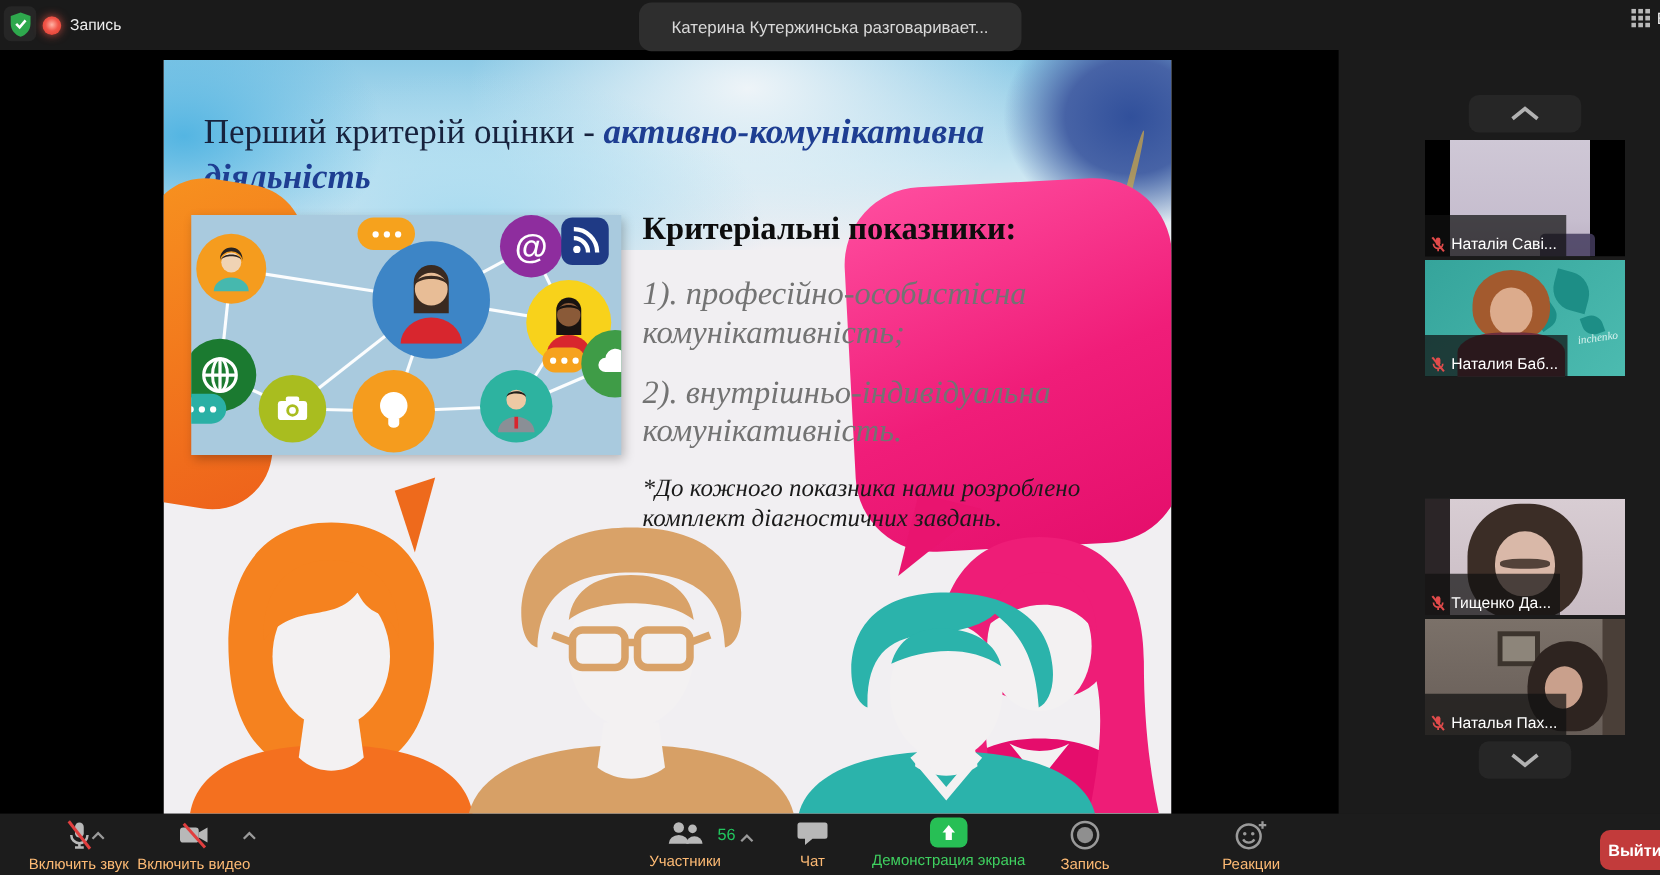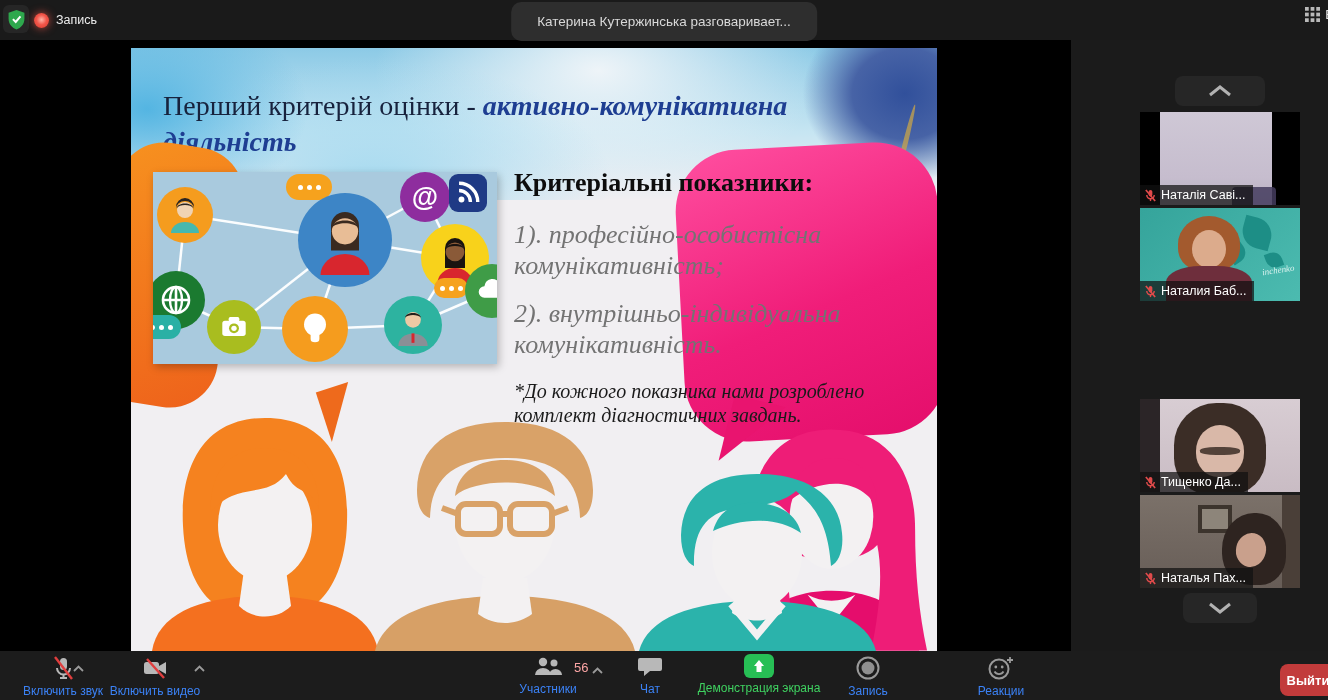--- a/index.html
+++ b/index.html
@@ -67,21 +67,21 @@
   
   .divider { position:absolute; left:1072px; top:345px; width:8px; height:36px; display:flex; gap:2px; cursor:col-resize; }
   .divider i { width:2px; height:36px; background:#a8a8a8; }
 
   
   .sidebar { position:absolute; left:1071px; top:40px; width:257px; height:611px; background:#1b1b1b; }
   .chev-btn { position:absolute; left:104px; width:90px; height:30px; background:#262626; border:none; border-radius:8px;
               display:flex; align-items:center; justify-content:center; cursor:pointer; }
   .thumb { position:absolute; left:69px; width:160px; height:93px; background:#000; overflow:hidden; }
   .plabel { position:absolute; left:0; bottom:0; max-width:152px; background:rgba(16,16,16,.72); color:#fff;
-            font-size:12.5px; padding:3px 7px 3px 4px; display:flex; align-items:center; gap:4px; white-space:nowrap; }
+            font-size:12.5px; padding:16px 7px 3px 4px; display:flex; align-items:center; gap:4px; white-space:nowrap; }
 
   
   .t1-wall { position:absolute; left:20px; top:0; width:112px; height:93px; background:linear-gradient(180deg,#cfc8d6 0%,#c6bdce 70%,#b8aec0 100%); }
   .t1-stuff { position:absolute; left:92px; bottom:0; width:44px; height:18px; background:#443c5e; border-radius:4px 4px 0 0; opacity:.85; }
   .t2-bg { position:absolute; inset:0; background:linear-gradient(135deg,#35a49b,#4cbbb0); }
   .leaf { position:absolute; background:#1d8e86; border-radius:0 60% 0 60%; }
   .t2-sig { position:absolute; right:6px; bottom:26px; color:#d8f2ee; font-size:9px; font-style:italic;
             font-family:"Liberation Serif", serif; transform:rotate(-8deg); }
   .t2-hair { position:absolute; left:38px; top:8px; width:62px; height:56px; background:#a35a2e; border-radius:50% 50% 42% 42%; }
   .t2-face { position:absolute; left:52px; top:22px; width:34px; height:38px; background:#dcab8c; border-radius:50%; }
@@ -100,23 +100,23 @@
   .t4-brow { position:absolute; left:60px; top:48px; width:40px; height:8px; background:#3b2d26; border-radius:40%; opacity:.85; }
   .t5-bg { position:absolute; inset:0; background:linear-gradient(180deg,#7b7169,#675d57); }
   .t5-frame { position:absolute; left:58px; top:10px; width:34px; height:28px; background:#8d857a; border:4px solid #3c342d; }
   .t5-shelf { position:absolute; right:0; top:0; width:18px; height:93px; background:#4a3f38; }
   .t5-hair { position:absolute; left:82px; top:18px; width:64px; height:72px; background:#2e2420; border-radius:50% 46% 40% 44%; }
   .t5-face { position:absolute; left:96px; top:38px; width:30px; height:34px; background:#c9a08c; border-radius:50%; transform:rotate(12deg); }
 
   
   .toolbar { position:absolute; left:0; top:651px; width:1328px; height:49px; background:#1c1c1c; z-index:60; }
   .tool { position:absolute; display:flex; flex-direction:column; align-items:center; cursor:pointer; }
-  .tool .lbl { color:#3b82f6; font-size:12px; margin-top:3px; white-space:nowrap; }
+  .tool .lbl { color:#fdba74; font-size:12px; margin-top:3px; white-space:nowrap; }
   .caret { position:absolute; background:none; border:none; cursor:pointer; }
-  .count { color:#fca5a5; font-size:13px; position:absolute; }
+  .count { color:#22c55e; font-size:13px; position:absolute; }
   .share-ic { width:30px; height:24px; background:#27bf55; border-radius:6px; display:flex; align-items:center; justify-content:center; }
   .lbl-green { color:#3fd160 !important; }
   .leave { position:absolute; right:-8px; top:13px; width:56px; height:32px; background:#c23b3b; color:#fff;
            font-size:13px; font-weight:bold; border:none; border-radius:8px; cursor:pointer; }
 </style>
 </head>
 <body>
 
 <div class="app">
 

